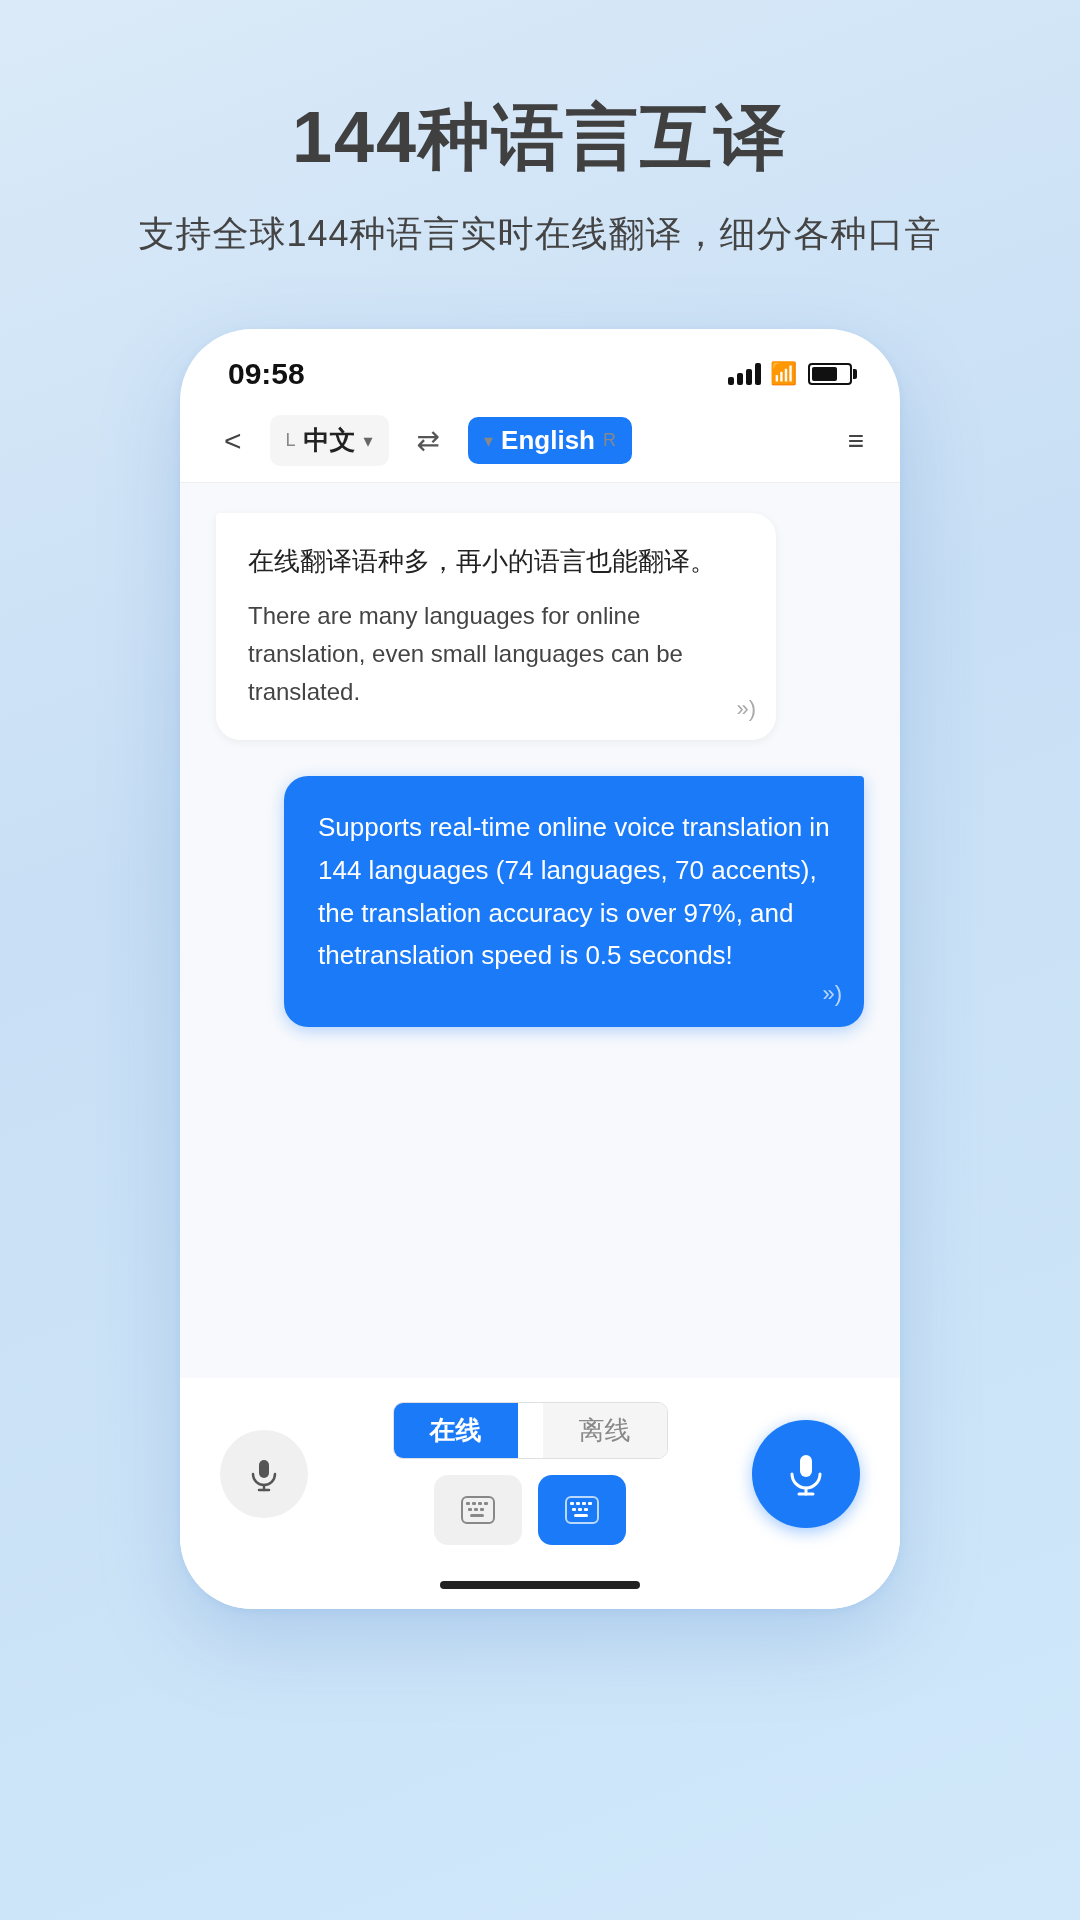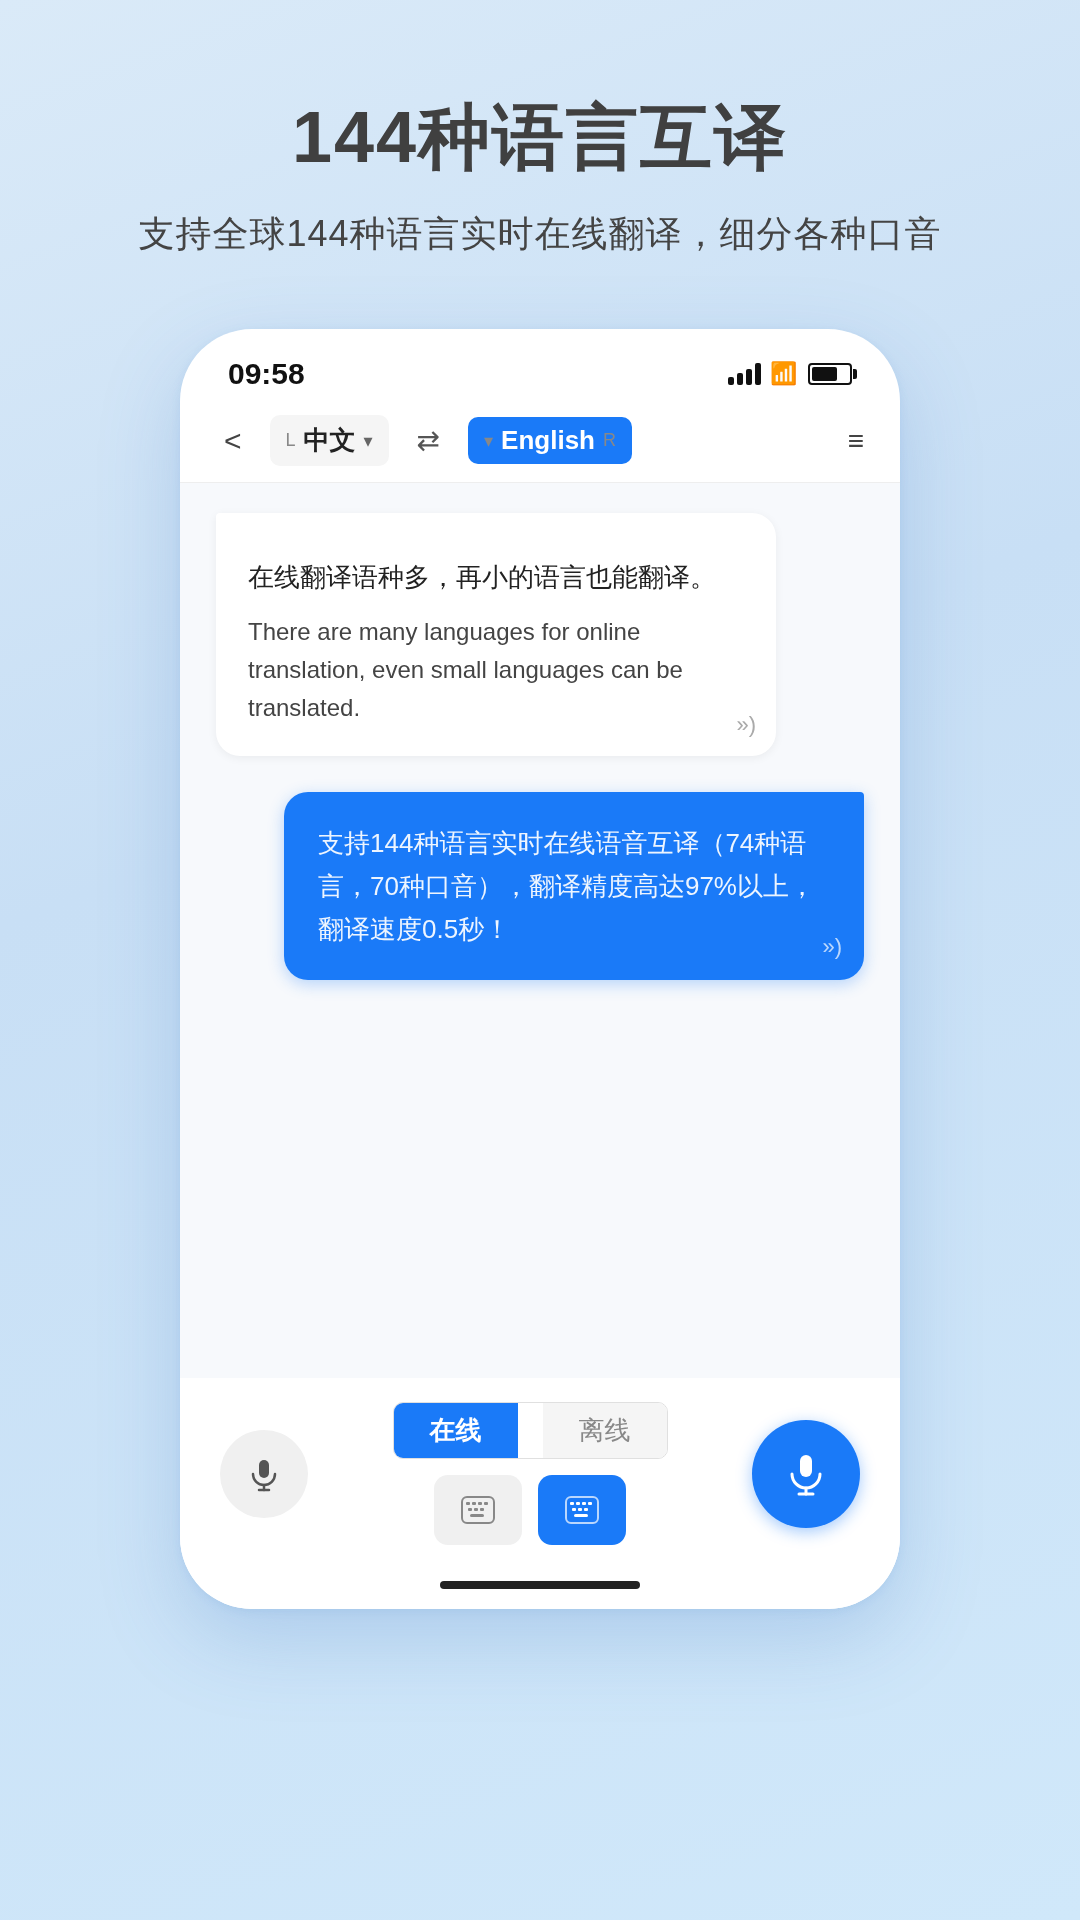--- a/index.html
+++ b/index.html
@@ -209,21 +209,20 @@
       align-self: flex-start;
       box-shadow: 0 2px 10px rgba(0,0,0,0.06);
       position: relative;
     }
 
     .bubble-left-chinese {
       font-size: 26px;
       color: #222;
       line-height: 1.6;
       margin-bottom: 14px;
-      margin-top: 16px;
     }
 
     .bubble-left-english {
       font-size: 24px;
       color: #444;
       line-height: 1.6;
     }
 
     .bubble-speaker {
       position: absolute;
@@ -423,21 +422,21 @@
 
     <div class="chat-area">
 
       <div class="bubble-left">
         <div class="bubble-left-chinese">在线翻译语种多，再小的语言也能翻译。</div>
         <div class="bubble-left-english">There are many languages for online translation, even small languages can be translated.</div>
         <span class="bubble-speaker">»)</span>
       </div>
 
       <div class="bubble-right">
-        <div class="bubble-right-chinese">支持144种语言实时在线语音互译（74种语言，70种口音），翻译精度高达97%以上，翻译速度0.5秒！</div>
+        <div class="bubble-right-english">Supports real-time online voice translation in 144 languages (74 languages, 70 accents), the translation accuracy is over 97%, and thetranslation speed is 0.5 seconds!</div>
         <span class="bubble-right-speaker">»)</span>
       </div>
 
     </div>
 
     <div class="bottom-toolbar">
 
       <div class="mic-btn-left">
         <svg width="36" height="36" viewBox="0 0 36 36" fill="none">
           <rect x="13" y="4" width="10" height="18" rx="5" fill="#555"></rect>

